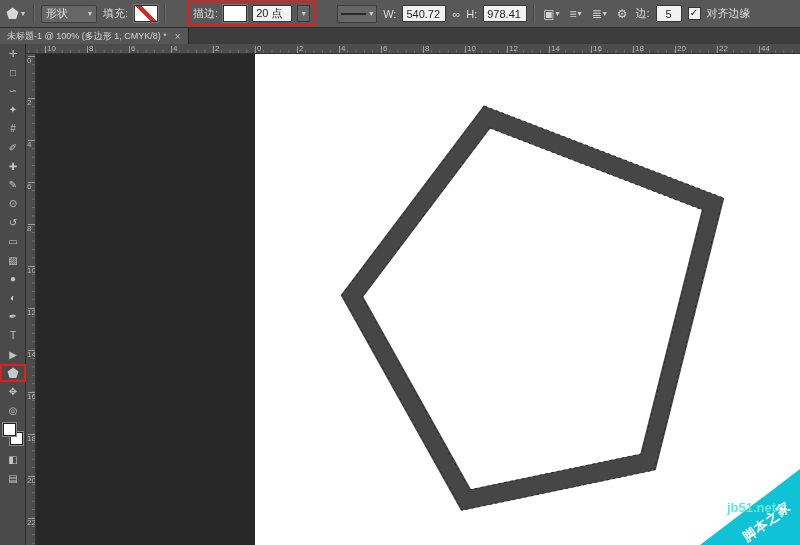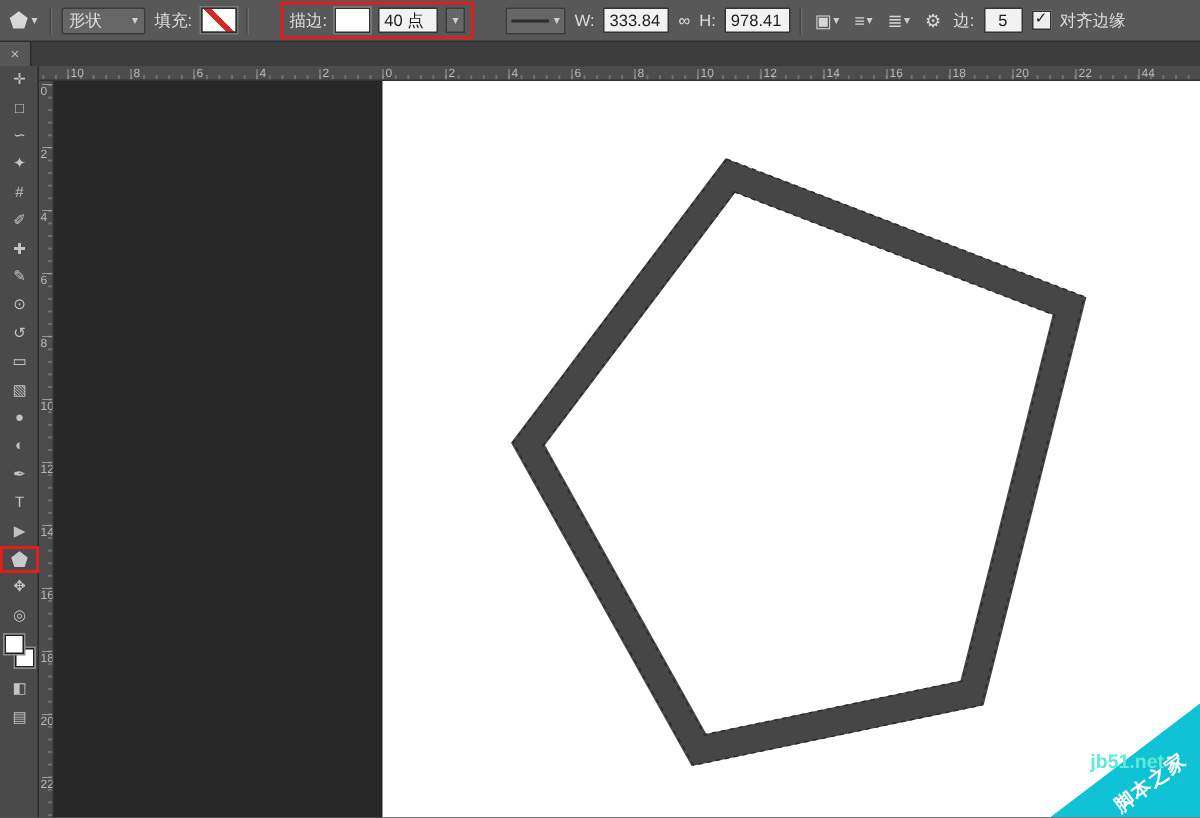--- a/index.html
+++ b/index.html
@@ -96,35 +96,35 @@
       <span class="arrow">▾</span>
     </div>
     <span>填充:</span>
     <div class="swatch nofill"></div>
     <div class="sep"></div>
 
     <div class="annot">
       <span>描边:</span>
       <div class="swatch"></div>
       <div class="field fw40">
-        <span>40 点</span>
+        <span>20 点</span>
       </div>
       <div class="drop-btn">
         <span class="arrow">▾</span>
       </div>
     </div>
 
     <div class="style-box">
       <span class="style-line"></span>
       <span class="arrow">▾</span>
     </div>
 
     <span>W:</span>
     <div class="field fw44">
-      <span>333.84</span>
+      <span>540.72</span>
     </div>
     <span>∞</span>
     <span>H:</span>
     <div class="field fw44">
       <span>978.41</span>
     </div>
     <div class="sep"></div>
 
     <div class="icon-btn">
       <span>▣</span>
@@ -146,20 +146,21 @@
     <div class="field fw26">
       <span>5</span>
     </div>
 
     <span class="cb">✓</span>
     <span>对齐边缘</span>
   </div>
 
   <div class="tab-bar">
     <div class="doc-tab">
+      <span>未标题-1 @ 100% (多边形 1, CMYK/8) *</span>
       <span class="tab-close">×</span>
     </div>
   </div>
 
   <div class="toolbar">
     <div>
         <div class="tool">✛</div>
         <div class="tool">□</div>
         <div class="tool">∽</div>
         <div class="tool">✦</div>

